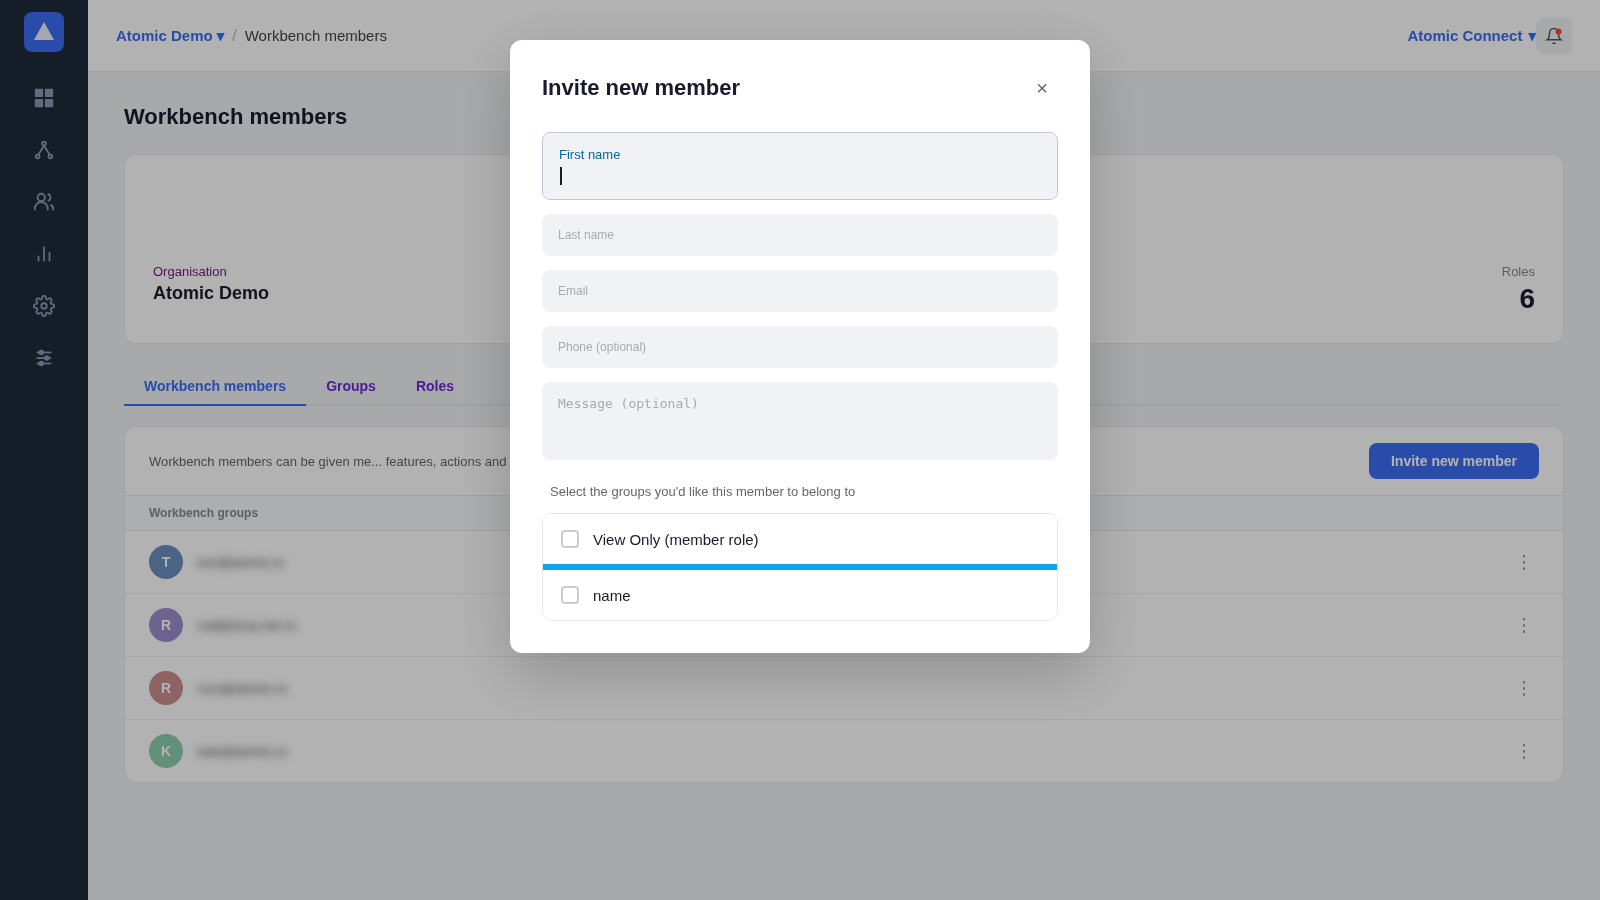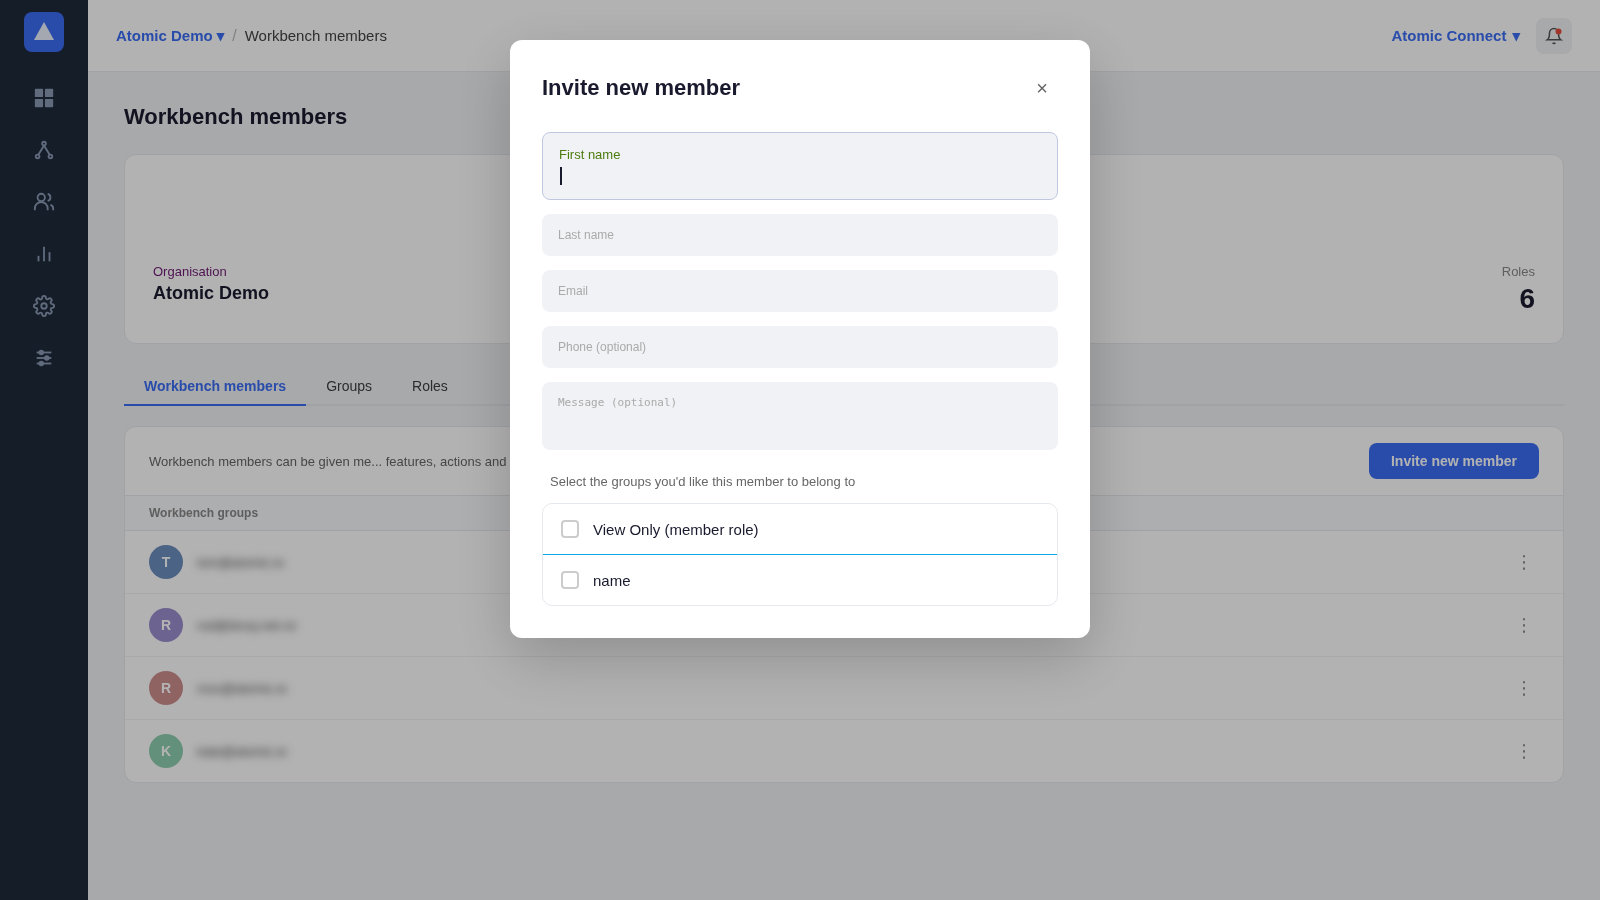--- a/index.html
+++ b/index.html
@@ -59,21 +59,21 @@
     .header-app-name {
       color: #3b6ef5;
       font-weight: 600;
       font-size: 15px;
       display: flex; align-items: center; gap: 4px;
       cursor: pointer;
     }
     .header-separator { color: #bbb; font-size: 16px; }
     .header-page { font-size: 15px; color: #444; font-weight: 500; }
     .header-right {
-      display: flex; align-items: center; gap: 16px; text-align: center;
+      display: flex; align-items: center;  text-align: center;
     }
     .header-connect {
       display: flex; align-items: center; gap: 6px;
       color: #3b6ef5; font-weight: 600; font-size: 15px;
       cursor: pointer;
     }
     .header-bell {
       width: 36px; height: 36px;
       background: #f0f2f5;
       border-radius: 8px;
@@ -125,25 +125,25 @@
 
     
     .tabs {
       display: flex; gap: 0;
       border-bottom: 2px solid #e5e8ec;
       margin-bottom: 20px;
     }
     .tab {
       padding: 10px 20px;
       font-size: 14px;
-      color: #404040;
+      color: #6d28d9;
       cursor: pointer;
       border-bottom: 2px solid transparent;
       margin-bottom: -2px;
-      font-weight: 400;
+      font-weight: 700;
     }
     .tab.active { color: #3b6ef5; border-bottom-color: #3b6ef5; font-weight: 600; }
 
     
     .members-section {
       background: #fff;
       border-radius: 12px;
       border: 1px solid #e5e8ec;
     }
     .members-toolbar {
@@ -252,41 +252,41 @@
       color: #333;
       outline: none;
     }
     .form-input::placeholder { color: #aaa; }
     .form-textarea {
       width: 100%;
       background: #f0f2f5;
       border: none;
       border-radius: 8px;
       padding: 14px 16px;
-      font-size: 11px;
+      font-size: 13px;
       color: #333;
       outline: none;
       resize: none;
-      height: 68px;
+      height: 78px;
     }
     .form-textarea::placeholder { color: #aaa; }
 
     .add-group-section { margin-top: 20px; }
     .add-group-title { font-size: 16px; font-weight: 700; color: #1a1a2e; margin-bottom: 6px; }
     .add-group-desc { font-size: 13px; color: #666; margin-bottom: 14px; margin-left: 8px; }
 
     .group-list {
       border: 1px solid #e5e8ec;
       border-radius: 10px;
       overflow: hidden;
     }
     .group-item {
       display: flex; align-items: center;
       padding: 16px 18px;
-      border-bottom: 1px solid #0ea5e9;
+      border-bottom: 6px solid #0ea5e9;
       gap: 14px;
     }
     .group-item:last-child { border-bottom: none; }
     .group-checkbox {
       width: 18px; height: 18px;
       border: 2px solid #ccc;
       border-radius: 4px;
       flex-shrink: 0;
       cursor: pointer;
       background: #fff;
@@ -459,21 +459,21 @@
 
 <div class="overlay">
   <div class="modal">
     <div class="modal-header">
       <span class="modal-title">Invite new member</span>
       <div class="modal-close">×</div>
     </div>
 
     <div class="form-field">
       <div style="background:#f0f2f5; border-radius:8px; padding:14px 16px; font-size:15px; color:#aaa; border: 1.5px solid #c0c8e0;">
-        <div style="color:#4d7c0f; margin-bottom:4px; font-size:13px;">First name</div>
+        <div style="color:#0369a1; margin-bottom:4px; font-size:13px;">First name</div>
         <span class="cursor-line"></span>
       </div>
     </div>
 
     <div class="form-field">
       <input class="form-input" type="text" placeholder="Last name" style="">
     </div>
 
     <div class="form-field">
       <input class="form-input" type="email" placeholder="Email" style="">

